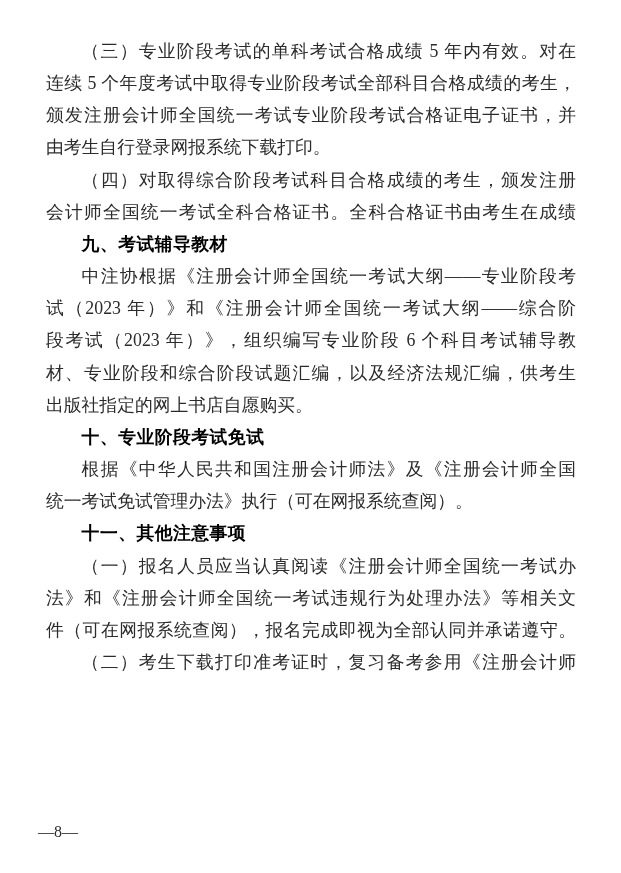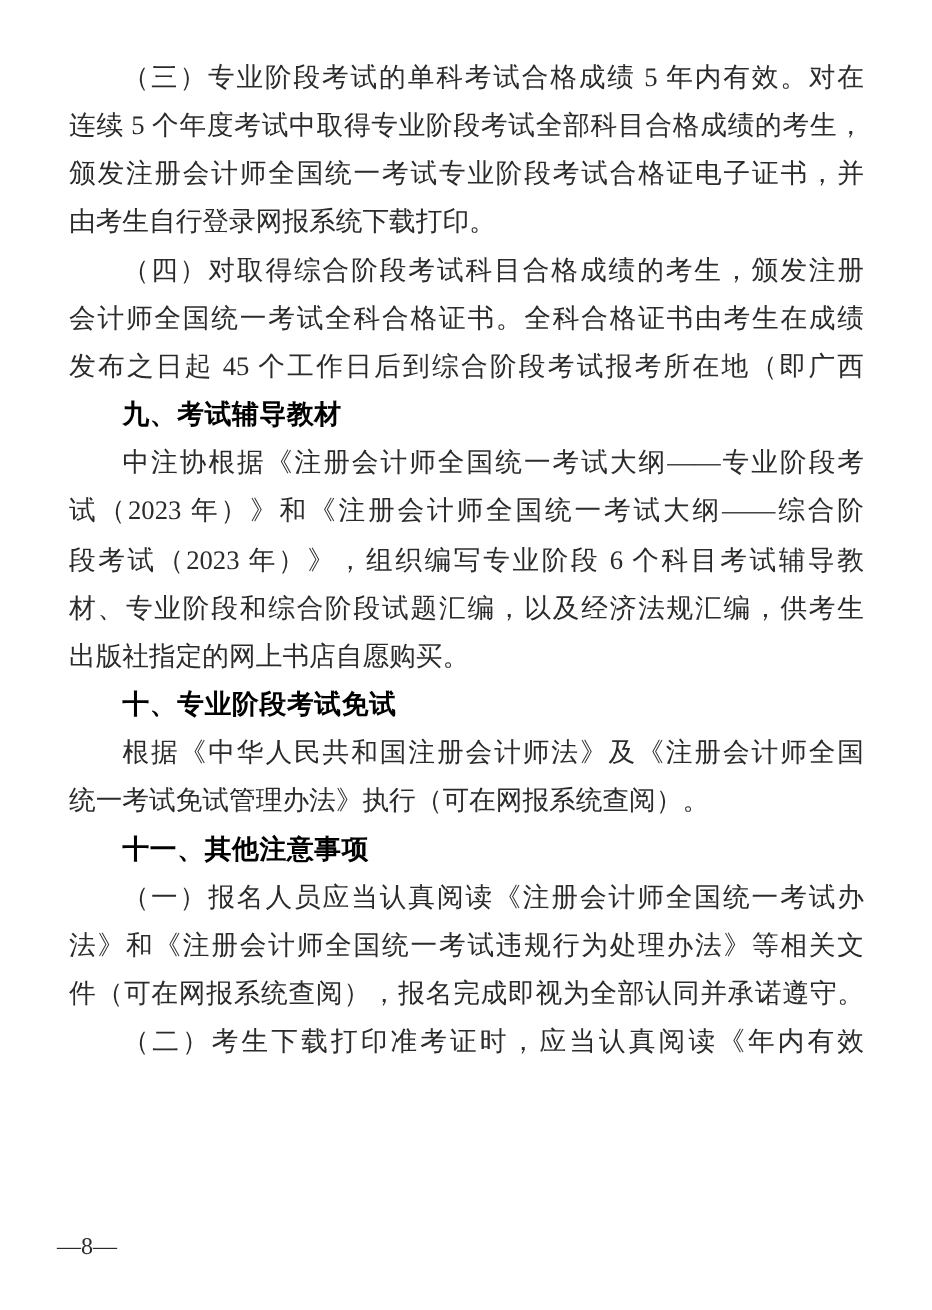--- a/index.html
+++ b/index.html
@@ -58,39 +58,38 @@
 <div class="page">
   <div class="content">
 
     <div class="line indent fill">（三）专业阶段考试的单科考试合格成绩 5 年内有效。对在</div>
     <div class="line fill">连续 5 个年度考试中取得专业阶段考试全部科目合格成绩的考生，</div>
     <div class="line fill">颁发注册会计师全国统一考试专业阶段考试合格证电子证书，并</div>
     <div class="line">由考生自行登录网报系统下载打印。</div>
 
     <div class="line indent fill">（四）对取得综合阶段考试科目合格成绩的考生，颁发注册</div>
     <div class="line fill">会计师全国统一考试全科合格证书。全科合格证书由考生在成绩</div>
-    <div class="line fill">发布之日起 45 个工作日后到综合阶段考试报考所在地（即广西</div>
 
     <div class="line heading">九、考试辅导教材</div>
 
     <div class="line indent fill">中注协根据《注册会计师全国统一考试大纲——专业阶段考</div>
     <div class="line fill">试（2023 年）》和《注册会计师全国统一考试大纲——综合阶</div>
     <div class="line fill">段考试（2023 年）》，组织编写专业阶段 6 个科目考试辅导教</div>
     <div class="line fill">材、专业阶段和综合阶段试题汇编，以及经济法规汇编，供考生</div>
     <div class="line">出版社指定的网上书店自愿购买。</div>
 
     <div class="line heading">十、专业阶段考试免试</div>
 
     <div class="line indent fill">根据《中华人民共和国注册会计师法》及《注册会计师全国</div>
     <div class="line">统一考试免试管理办法》执行（可在网报系统查阅）。</div>
 
     <div class="line heading">十一、其他注意事项</div>
 
     <div class="line indent fill">（一）报名人员应当认真阅读《注册会计师全国统一考试办</div>
     <div class="line fill">法》和《注册会计师全国统一考试违规行为处理办法》等相关文</div>
     <div class="line fill">件（可在网报系统查阅），报名完成即视为全部认同并承诺遵守。</div>
 
-    <div class="line indent fill">（二）考生下载打印准考证时，应当认真阅读《年内有效</div>
+    <div class="line indent fill">（二）考生下载打印准考证时，复习备考参用《注册会计师</div>
 
   </div>
 
   <div class="footer">—8—</div>
 </div>
 
 </body></html>

